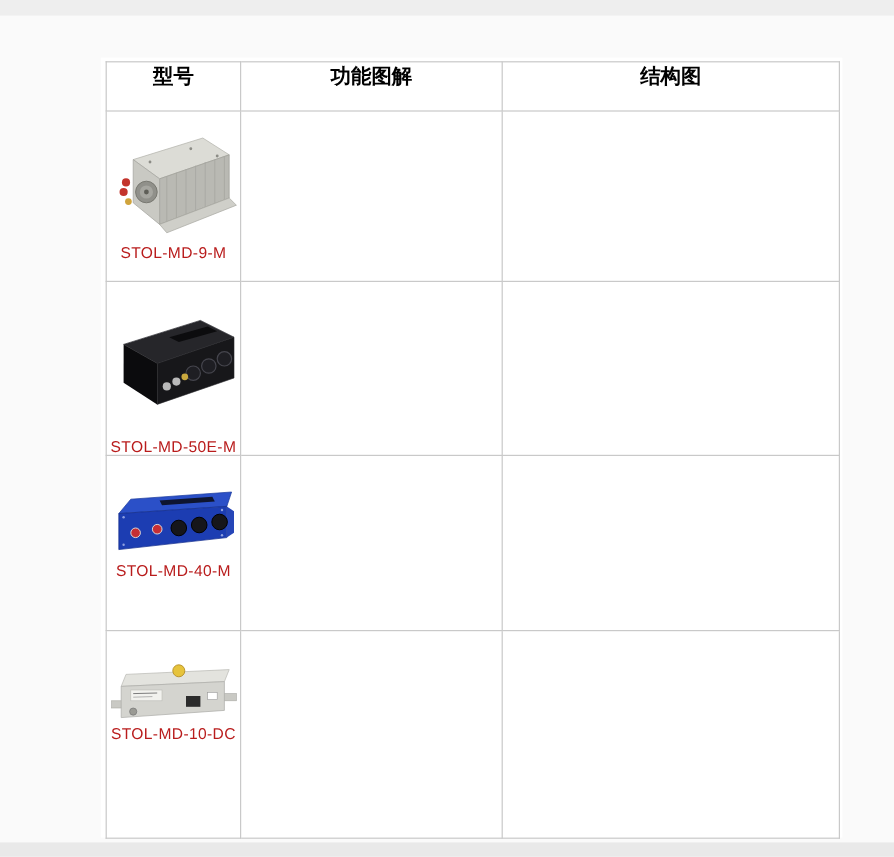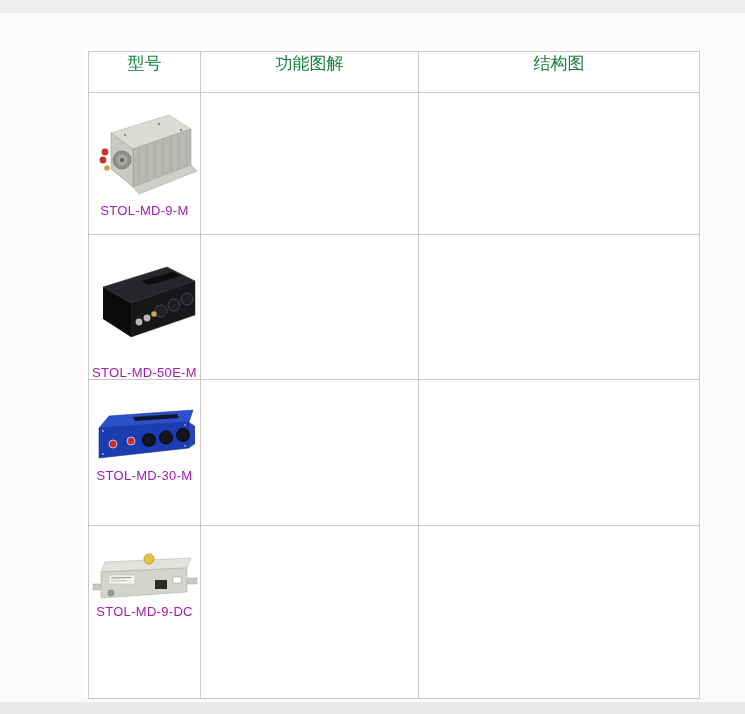--- a/index.html
+++ b/index.html
@@ -3,24 +3,24 @@
 <meta charset="utf-8">
 <style>
   html,body{margin:0;padding:0}
   body{width:745px;height:714px;position:relative;background:#fafafa;
        font-family:"Liberation Sans","DejaVu Sans",sans-serif;overflow:hidden}
   .strip-top{position:absolute;left:0;top:0;width:745px;height:13px;background:#eeeeee}
   .strip-bottom{position:absolute;left:0;top:702px;width:745px;height:12px;background:#e9e9e9}
   .card{position:absolute;left:84px;top:48px;width:618px;height:650px;background:#ffffff}
   table.spec{position:absolute;left:88px;top:51px;border-collapse:collapse;table-layout:fixed}
   table.spec td,table.spec th{border:1px solid #c9c9c9;padding:0;vertical-align:top;background:#fff}
-  th.hdr{height:40px;font-size:17px;font-weight:normal;color:#15803d;text-align:center;vertical-align:middle}
+  th.hdr{height:40px;font-size:17px;font-weight:bold;color:#000000;text-align:center;vertical-align:middle}
   .c1{width:112px}.c2{width:218px}.c3{width:281px}
   .cellwrap{position:relative;width:100%;height:100%;overflow:hidden}
-  .model{position:absolute;left:0;right:0;text-align:center;font-size:13px;color:#a21caf;letter-spacing:.3px}
+  .model{position:absolute;left:0;right:0;text-align:center;font-size:13px;color:#b91c1c;letter-spacing:.3px}
   svg.fill{position:absolute;left:0;top:0}
 </style>
 </head>
 <body>
 
 <svg width="0" height="0" style="position:absolute" aria-hidden="true">
   <defs>
     <marker id="mBlue" markerWidth="9" markerHeight="8" refX="6.5" refY="3" orient="auto" markerUnits="userSpaceOnUse">
         <path d="M0,0L7,3L0,6Z" fill="#29ABE2"></path>
       </marker>
@@ -136,21 +136,21 @@
         <circle cx="60" cy="60" r="6.5" fill="#16161a" stroke="#000" stroke-width="0.8"></circle>
         <circle cx="77" cy="57.5" r="6.5" fill="#16161a" stroke="#000" stroke-width="0.8"></circle>
         <circle cx="94" cy="55" r="6.5" fill="#16161a" stroke="#000" stroke-width="0.8"></circle>
         <circle cx="24" cy="64" r="4" fill="#c62e35" stroke="#dcdcdc" stroke-width="0.8"></circle>
         <circle cx="42" cy="61" r="4" fill="#c62e35" stroke="#dcdcdc" stroke-width="0.8"></circle>
         <circle cx="14" cy="51" r="1" fill="#8fa0e0"></circle>
               <circle cx="96" cy="45" r="1" fill="#8fa0e0"></circle>
         <circle cx="14" cy="74" r="1" fill="#8fa0e0"></circle>
               <circle cx="96" cy="66" r="1" fill="#8fa0e0"></circle>
       </svg>
-      <div class="model" style="top:88px">STOL-MD-30-M</div>
+      <div class="model" style="top:88px">STOL-MD-40-M</div>
     </div>
         </td>
     <td>
           <div class="cellwrap">
       
     </div>
         </td>
     <td>
           <div class="cellwrap">
       
@@ -169,21 +169,21 @@
         <polygon points="12,46 16,36 102,32 98,42" fill="#e3e3de" stroke="#b9b9b4" stroke-width="0.6"></polygon>
         <circle cx="60" cy="33" r="5" fill="#e6c33c" stroke="#b8922a" stroke-width="0.8"></circle>
         <polygon points="12,46 98,42 98,66 12,72" fill="#d4d4cf" stroke="#adada8" stroke-width="0.6"></polygon>
         <rect x="20" y="49" width="26" height="9" fill="#f2f2ee" stroke="#bbbbb6" stroke-width="0.5"></rect>
         <line x1="22" y1="52" x2="42" y2="51.5" stroke="#777" stroke-width="0.8"></line>
         <line x1="22" y1="55" x2="38" y2="54.5" stroke="#999" stroke-width="0.6"></line>
         <rect x="66" y="54" width="12" height="9" fill="#2b2b2b"></rect>
         <rect x="84" y="51" width="8" height="6" fill="#fff" stroke="#999" stroke-width="0.5"></rect>
         <circle cx="22" cy="67" r="3" fill="#9a9a94" stroke="#777" stroke-width="0.6"></circle>
       </svg>
-      <div class="model" style="top:78px">STOL-MD-9-DC</div>
+      <div class="model" style="top:78px">STOL-MD-10-DC</div>
     </div>
         </td>
     <td>
           <div class="cellwrap">
       
     </div>
         </td>
     <td>
           <div class="cellwrap">
       

